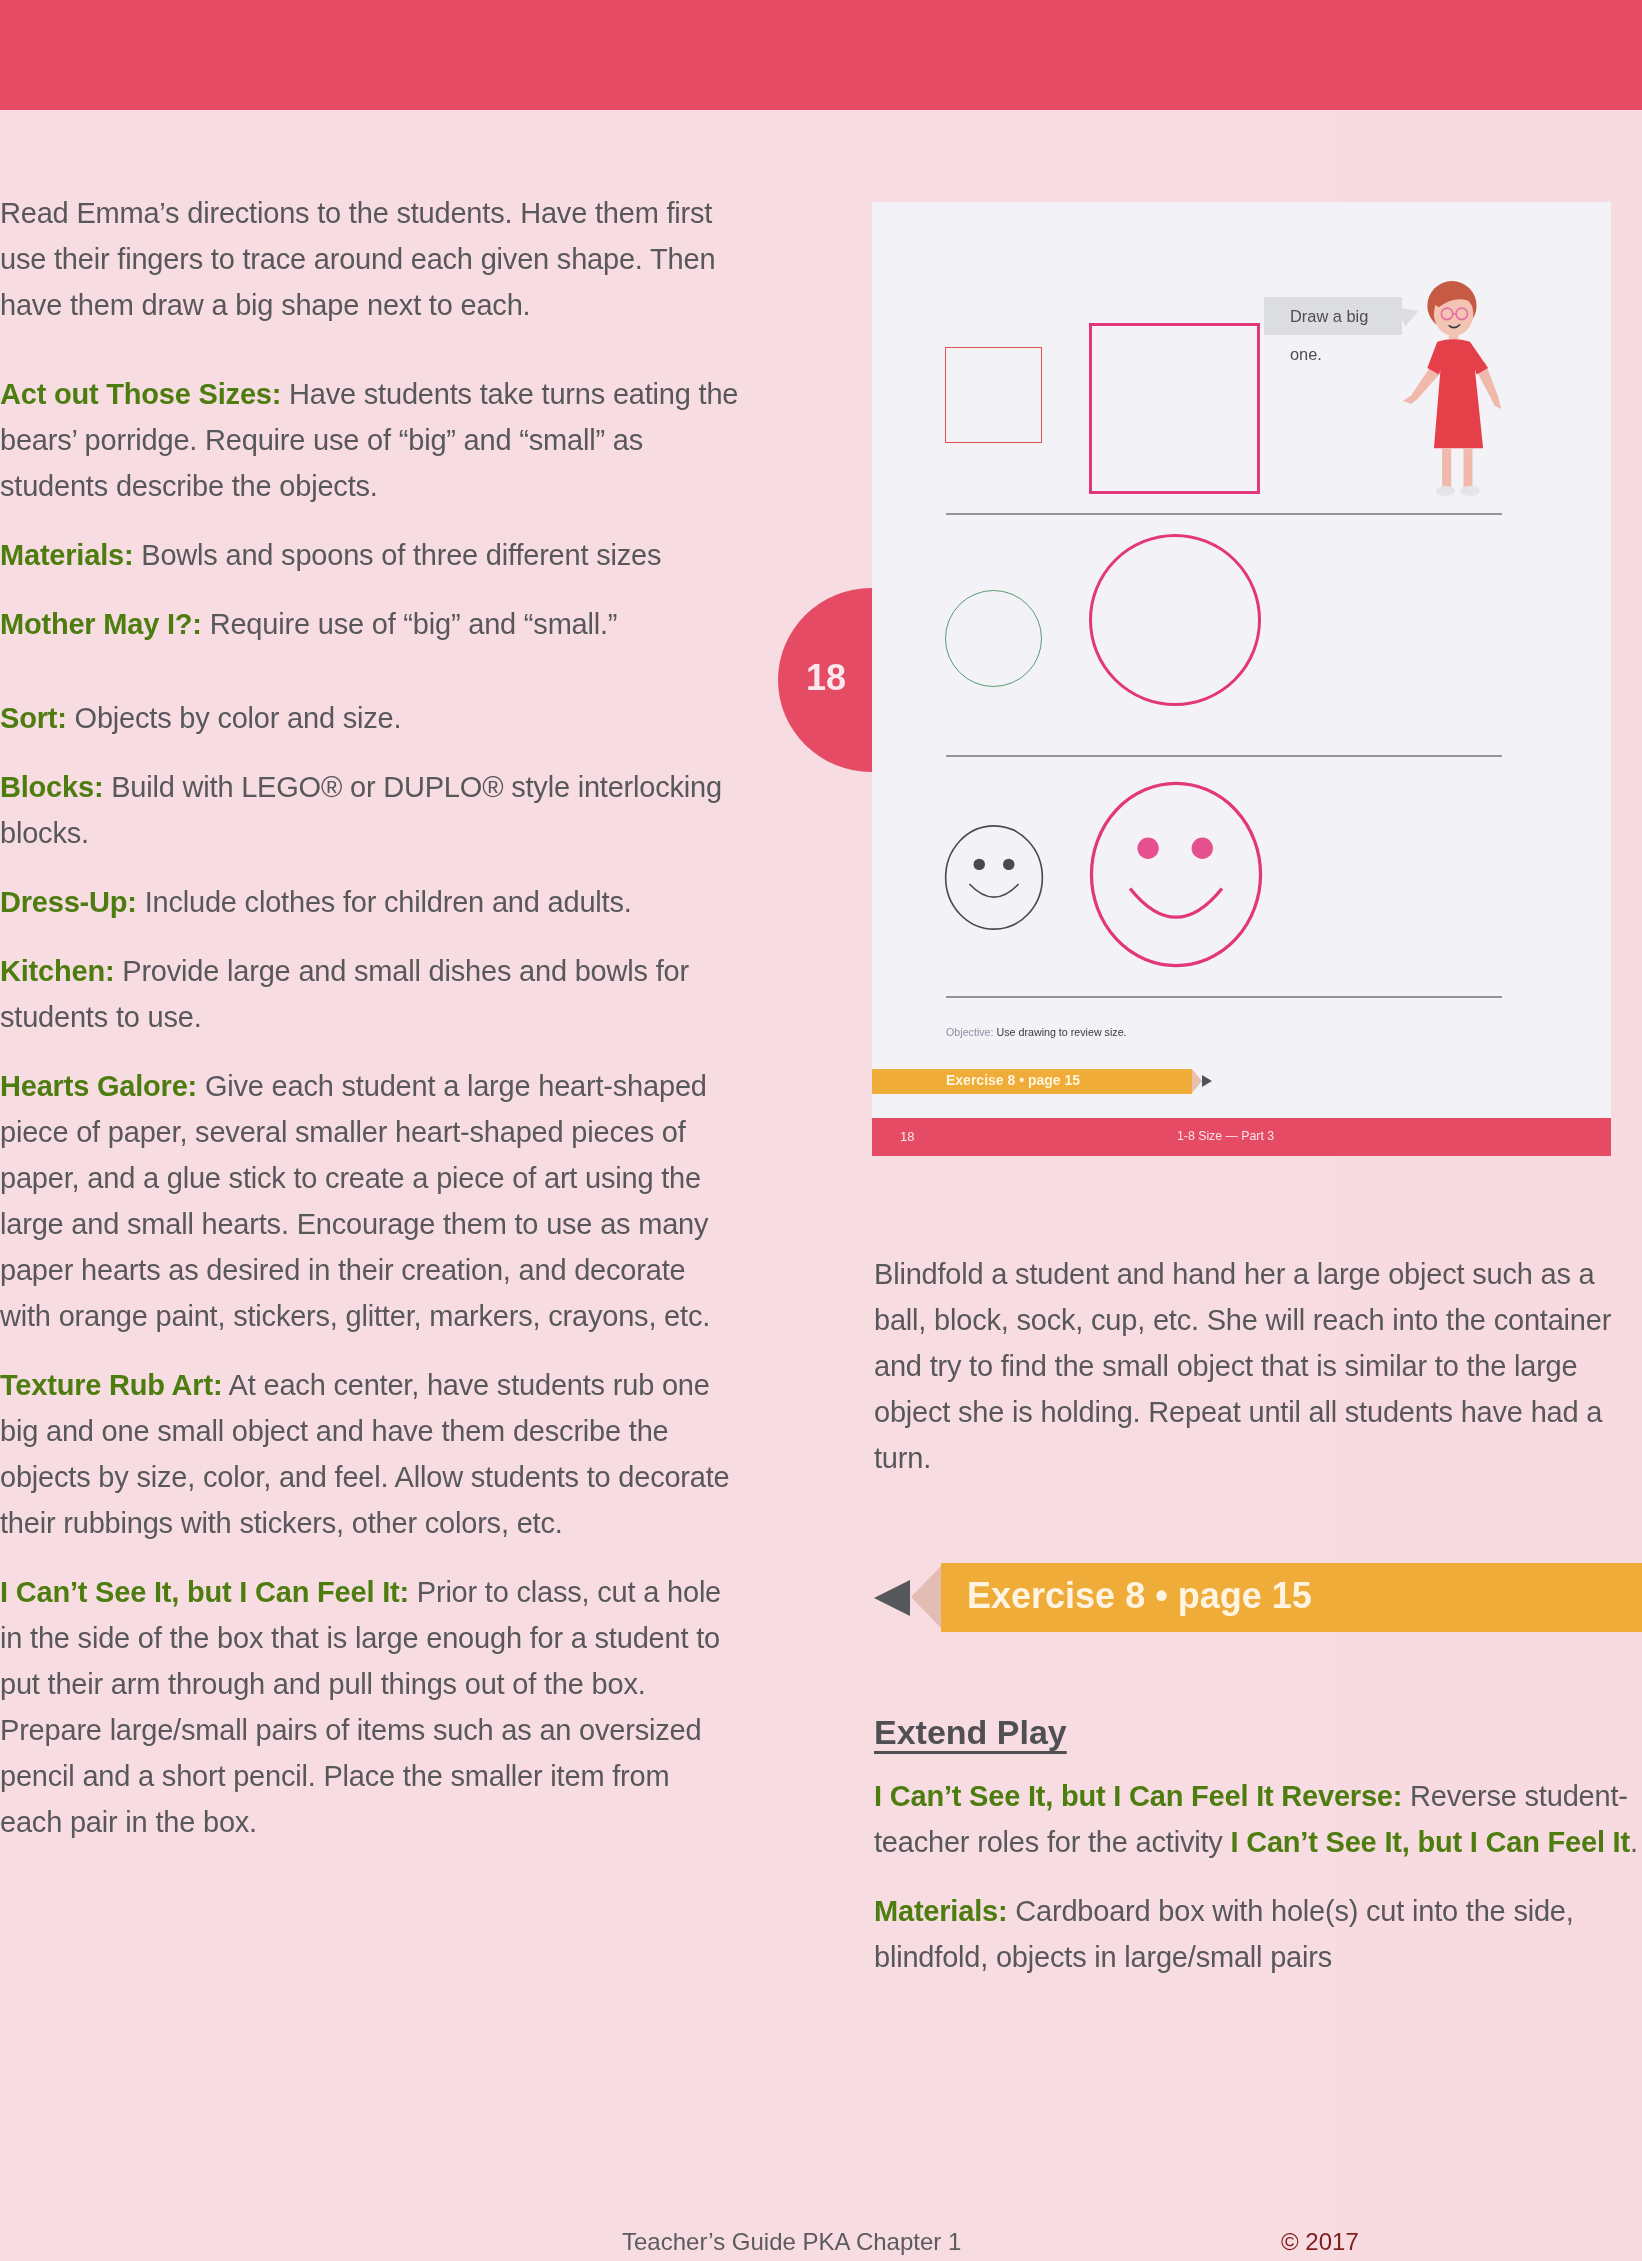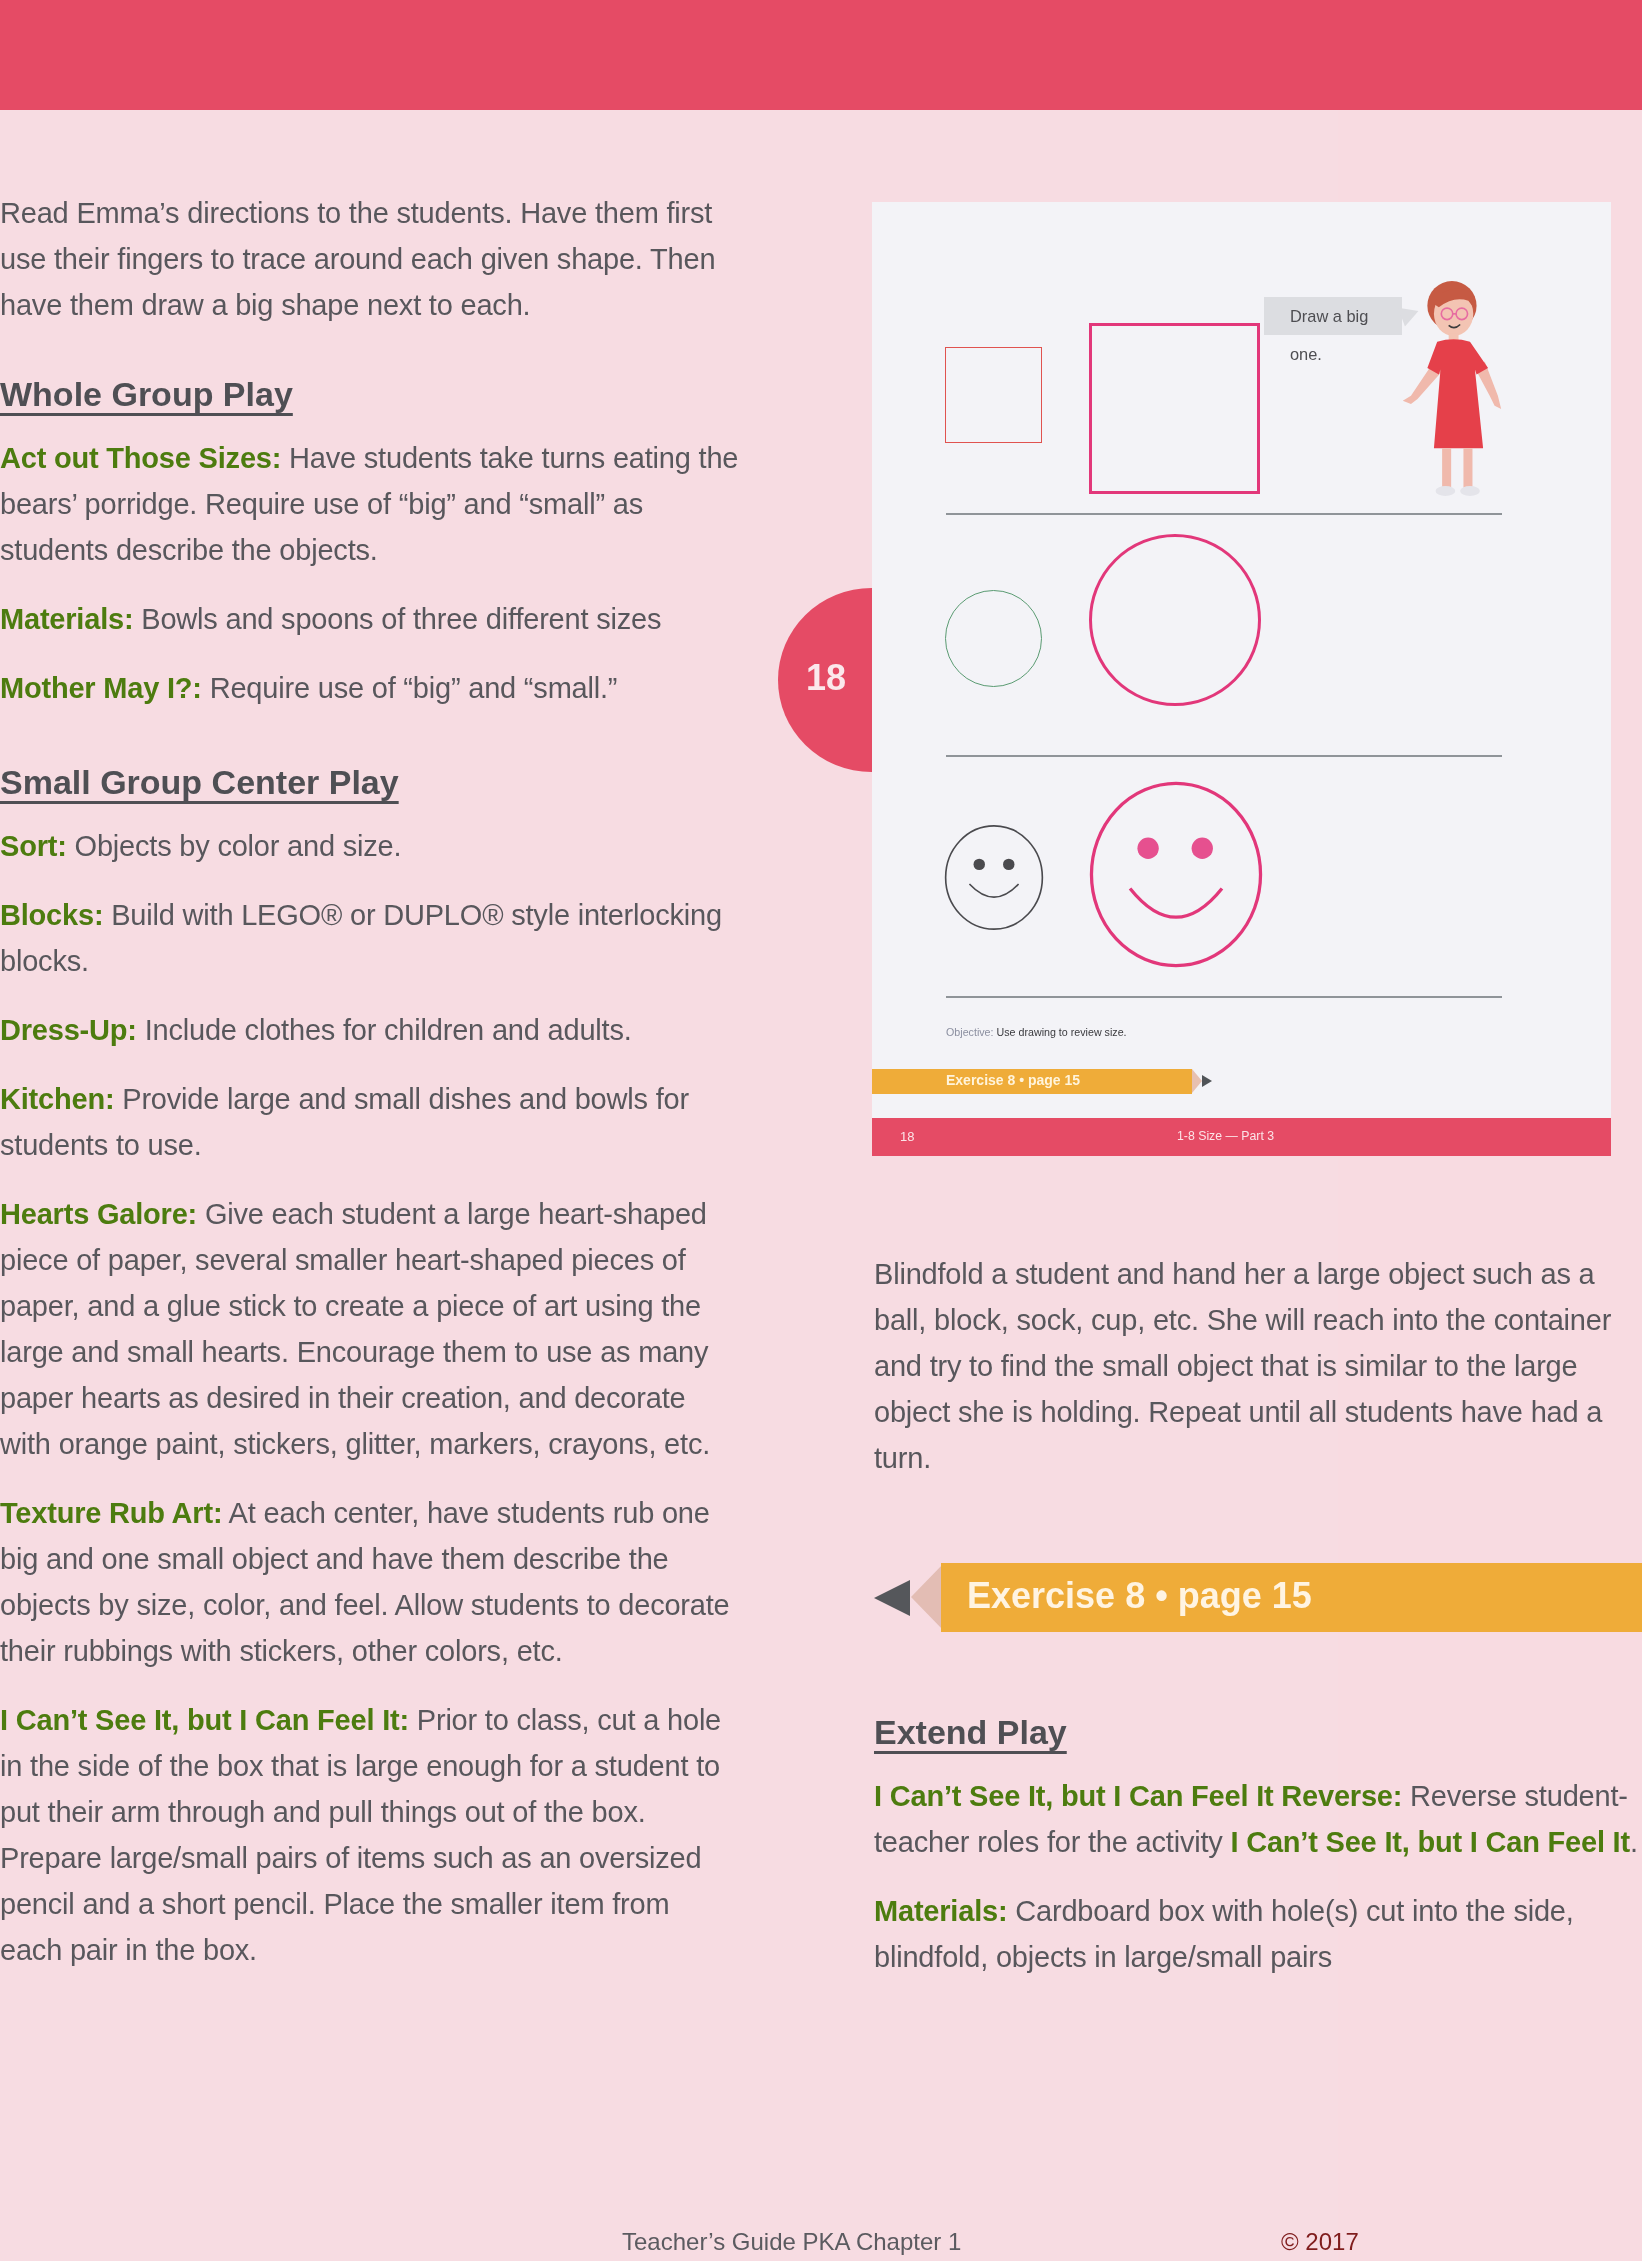--- a/index.html
+++ b/index.html
@@ -98,28 +98,26 @@
 </head>
 <body>
 
 <div class="page">
   <div class="top-band"></div>
 
   <div class="left-col">
     <p class="para intro">Read Emma’s directions to the students. Have them first use their fingers to trace around each given shape. Then have them draw a big shape next to each.</p>
 
     <div class="group">
-      <h2 class="section-heading">Whole Group Play</h2>
       <p class="para item"><b>Act out Those Sizes:</b><span> Have students take turns eating the bears’ porridge. Require use of “big” and “small” as students describe the objects.</span></p>
       <p class="para item"><b>Materials:</b><span> Bowls and spoons of three different sizes</span></p>
       <p class="para item"><b>Mother May I?:</b><span> Require use of “big” and “small.”</span></p>
     </div>
 
     <div class="group">
-      <h2 class="section-heading">Small Group Center Play</h2>
       <p class="para item"><b>Sort:</b><span> Objects by color and size.</span></p>
       <p class="para item"><b>Blocks:</b><span> Build with LEGO® or DUPLO® style interlocking blocks.</span></p>
       <p class="para item"><b>Dress-Up:</b><span> Include clothes for children and adults.</span></p>
       <p class="para item"><b>Kitchen:</b><span> Provide large and small dishes and bowls for students to use.</span></p>
       <p class="para item"><b>Hearts Galore:</b><span> Give each student a large heart-shaped piece of paper, several smaller heart-shaped pieces of paper, and a glue stick to create a piece of art using the large and small hearts. Encourage them to use as many paper hearts as desired in their creation, and decorate with orange paint, stickers, glitter, markers, crayons, etc.</span></p>
       <p class="para item"><b>Texture Rub Art:</b><span> At each center, have students rub one big and one small object and have them describe the objects by size, color, and feel. Allow students to decorate their rubbings with stickers, other colors, etc.</span></p>
       <p class="para item"><b>I Can’t See It, but I Can Feel It:</b><span> Prior to class, cut a hole in the side of the box that is large enough for a student to put their arm through and pull things out of the box. Prepare large/small pairs of items such as an oversized pencil and a short pencil. Place the smaller item from each pair in the box.</span></p>
     </div>
   </div>
 

